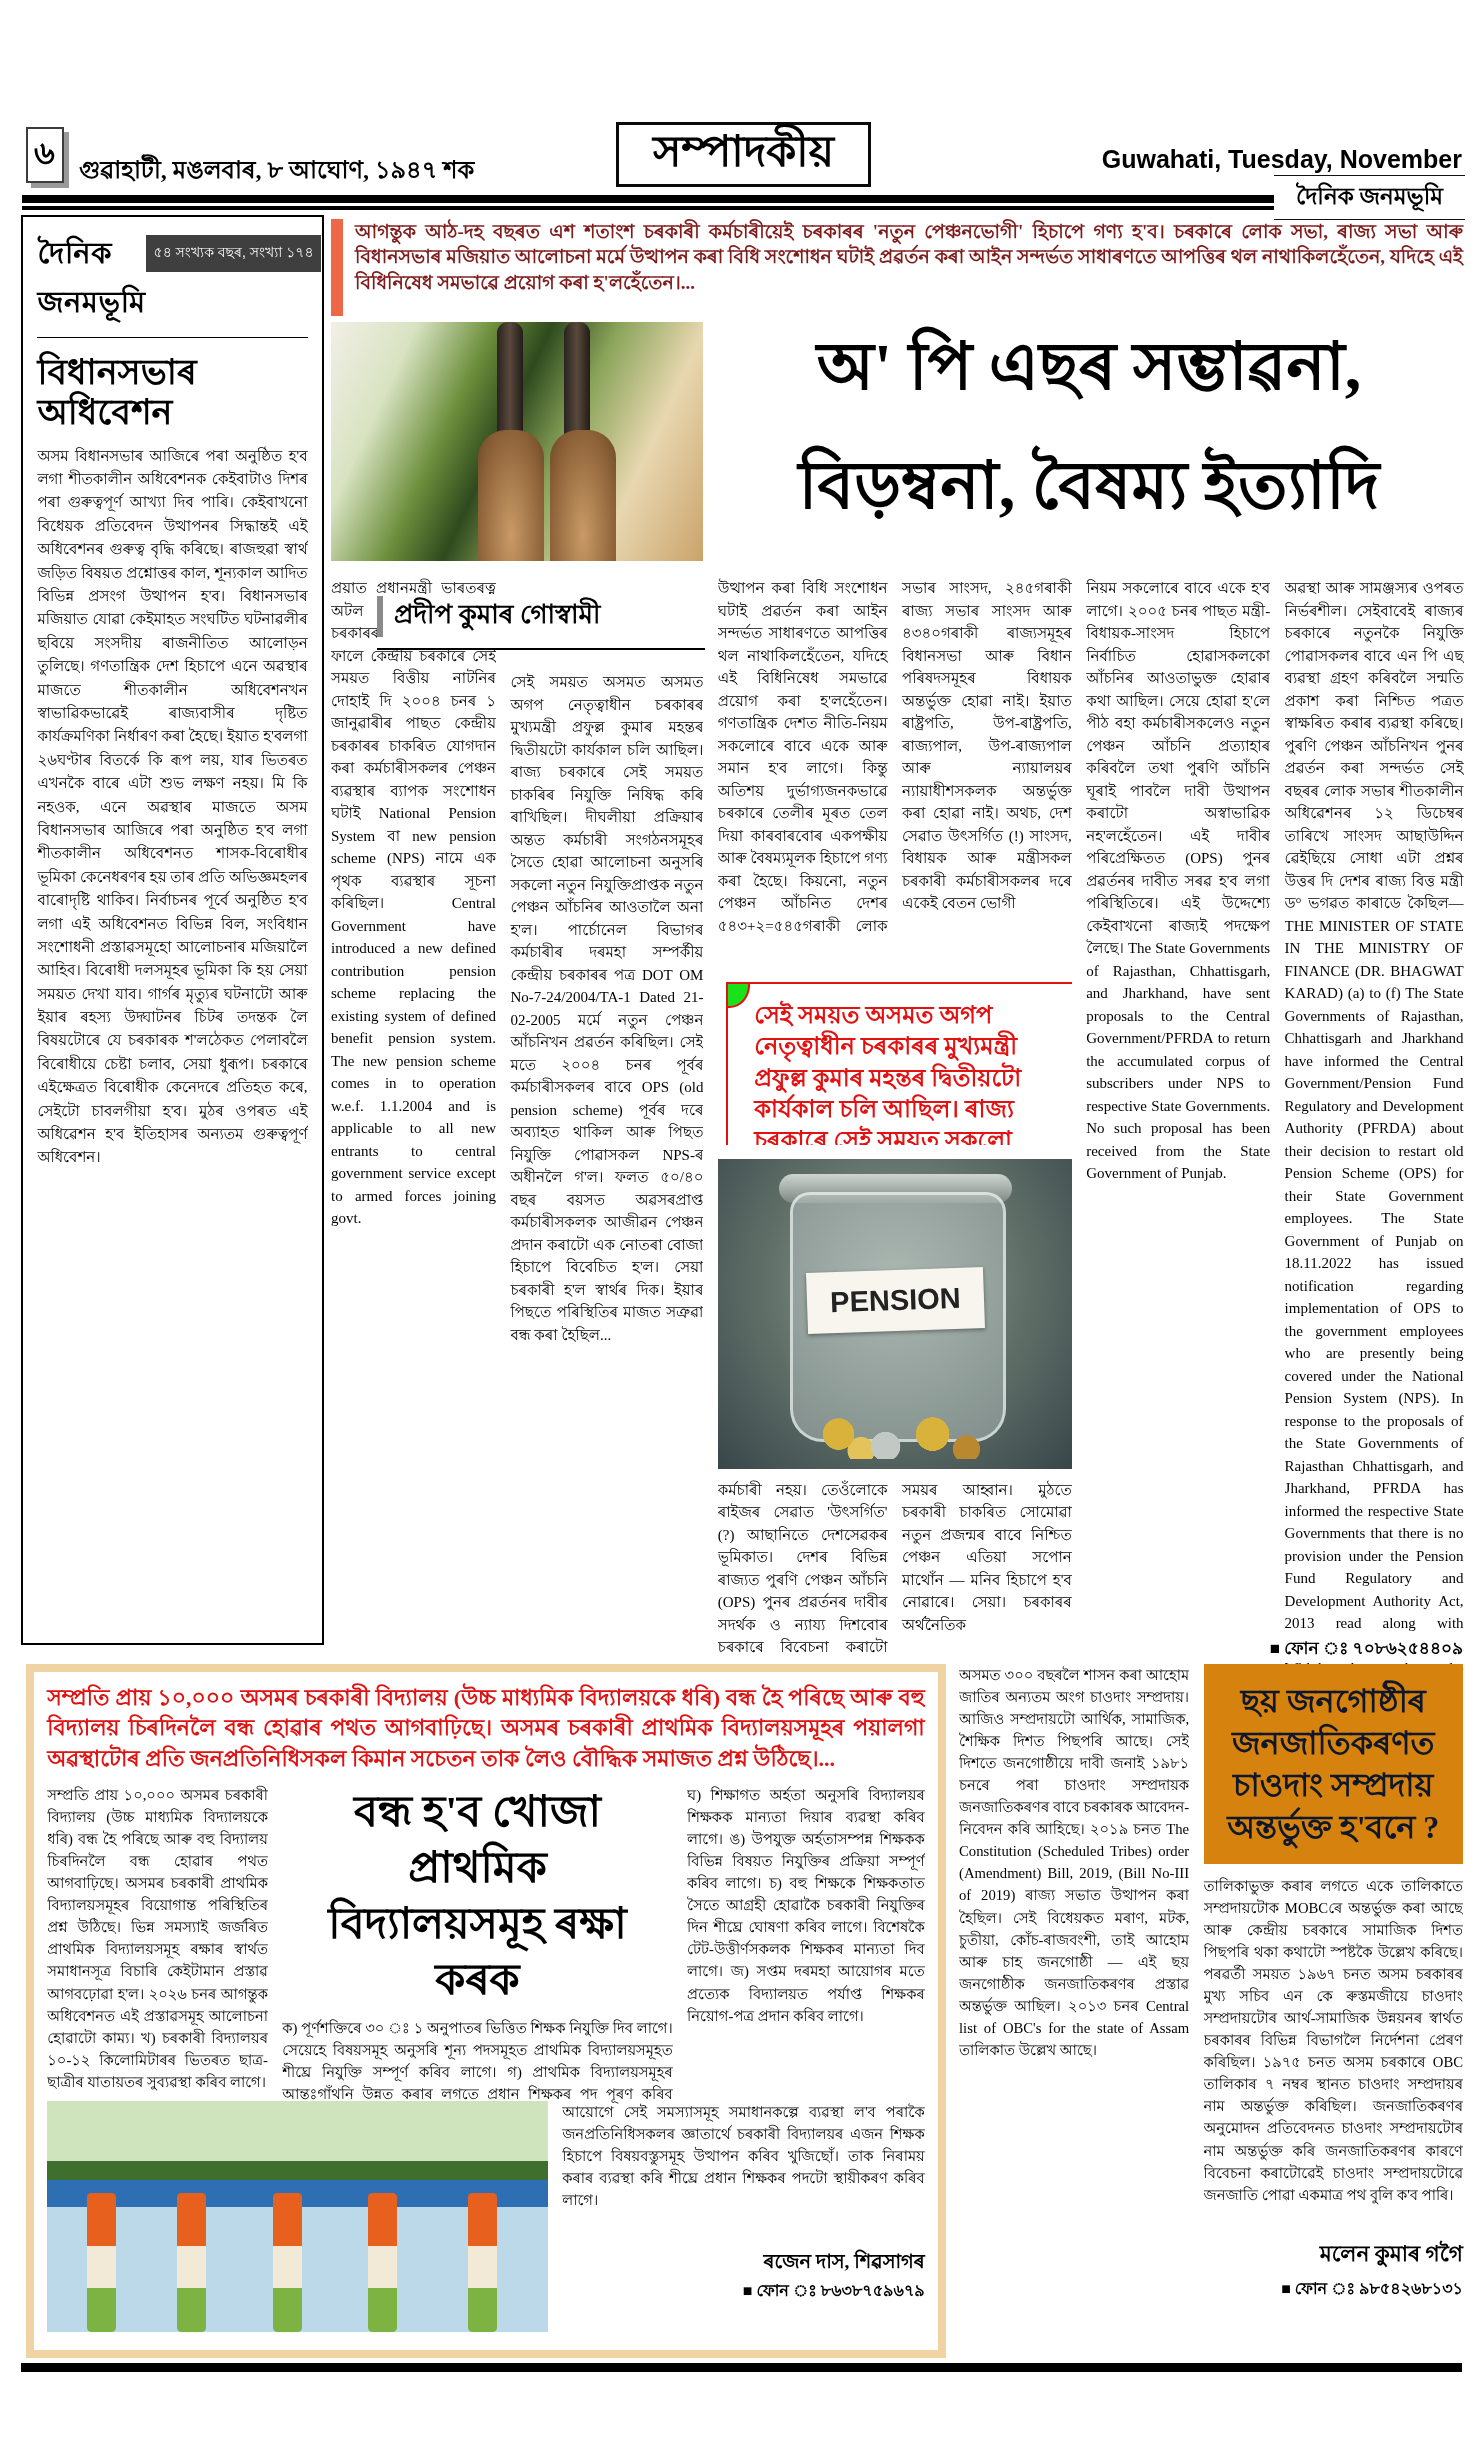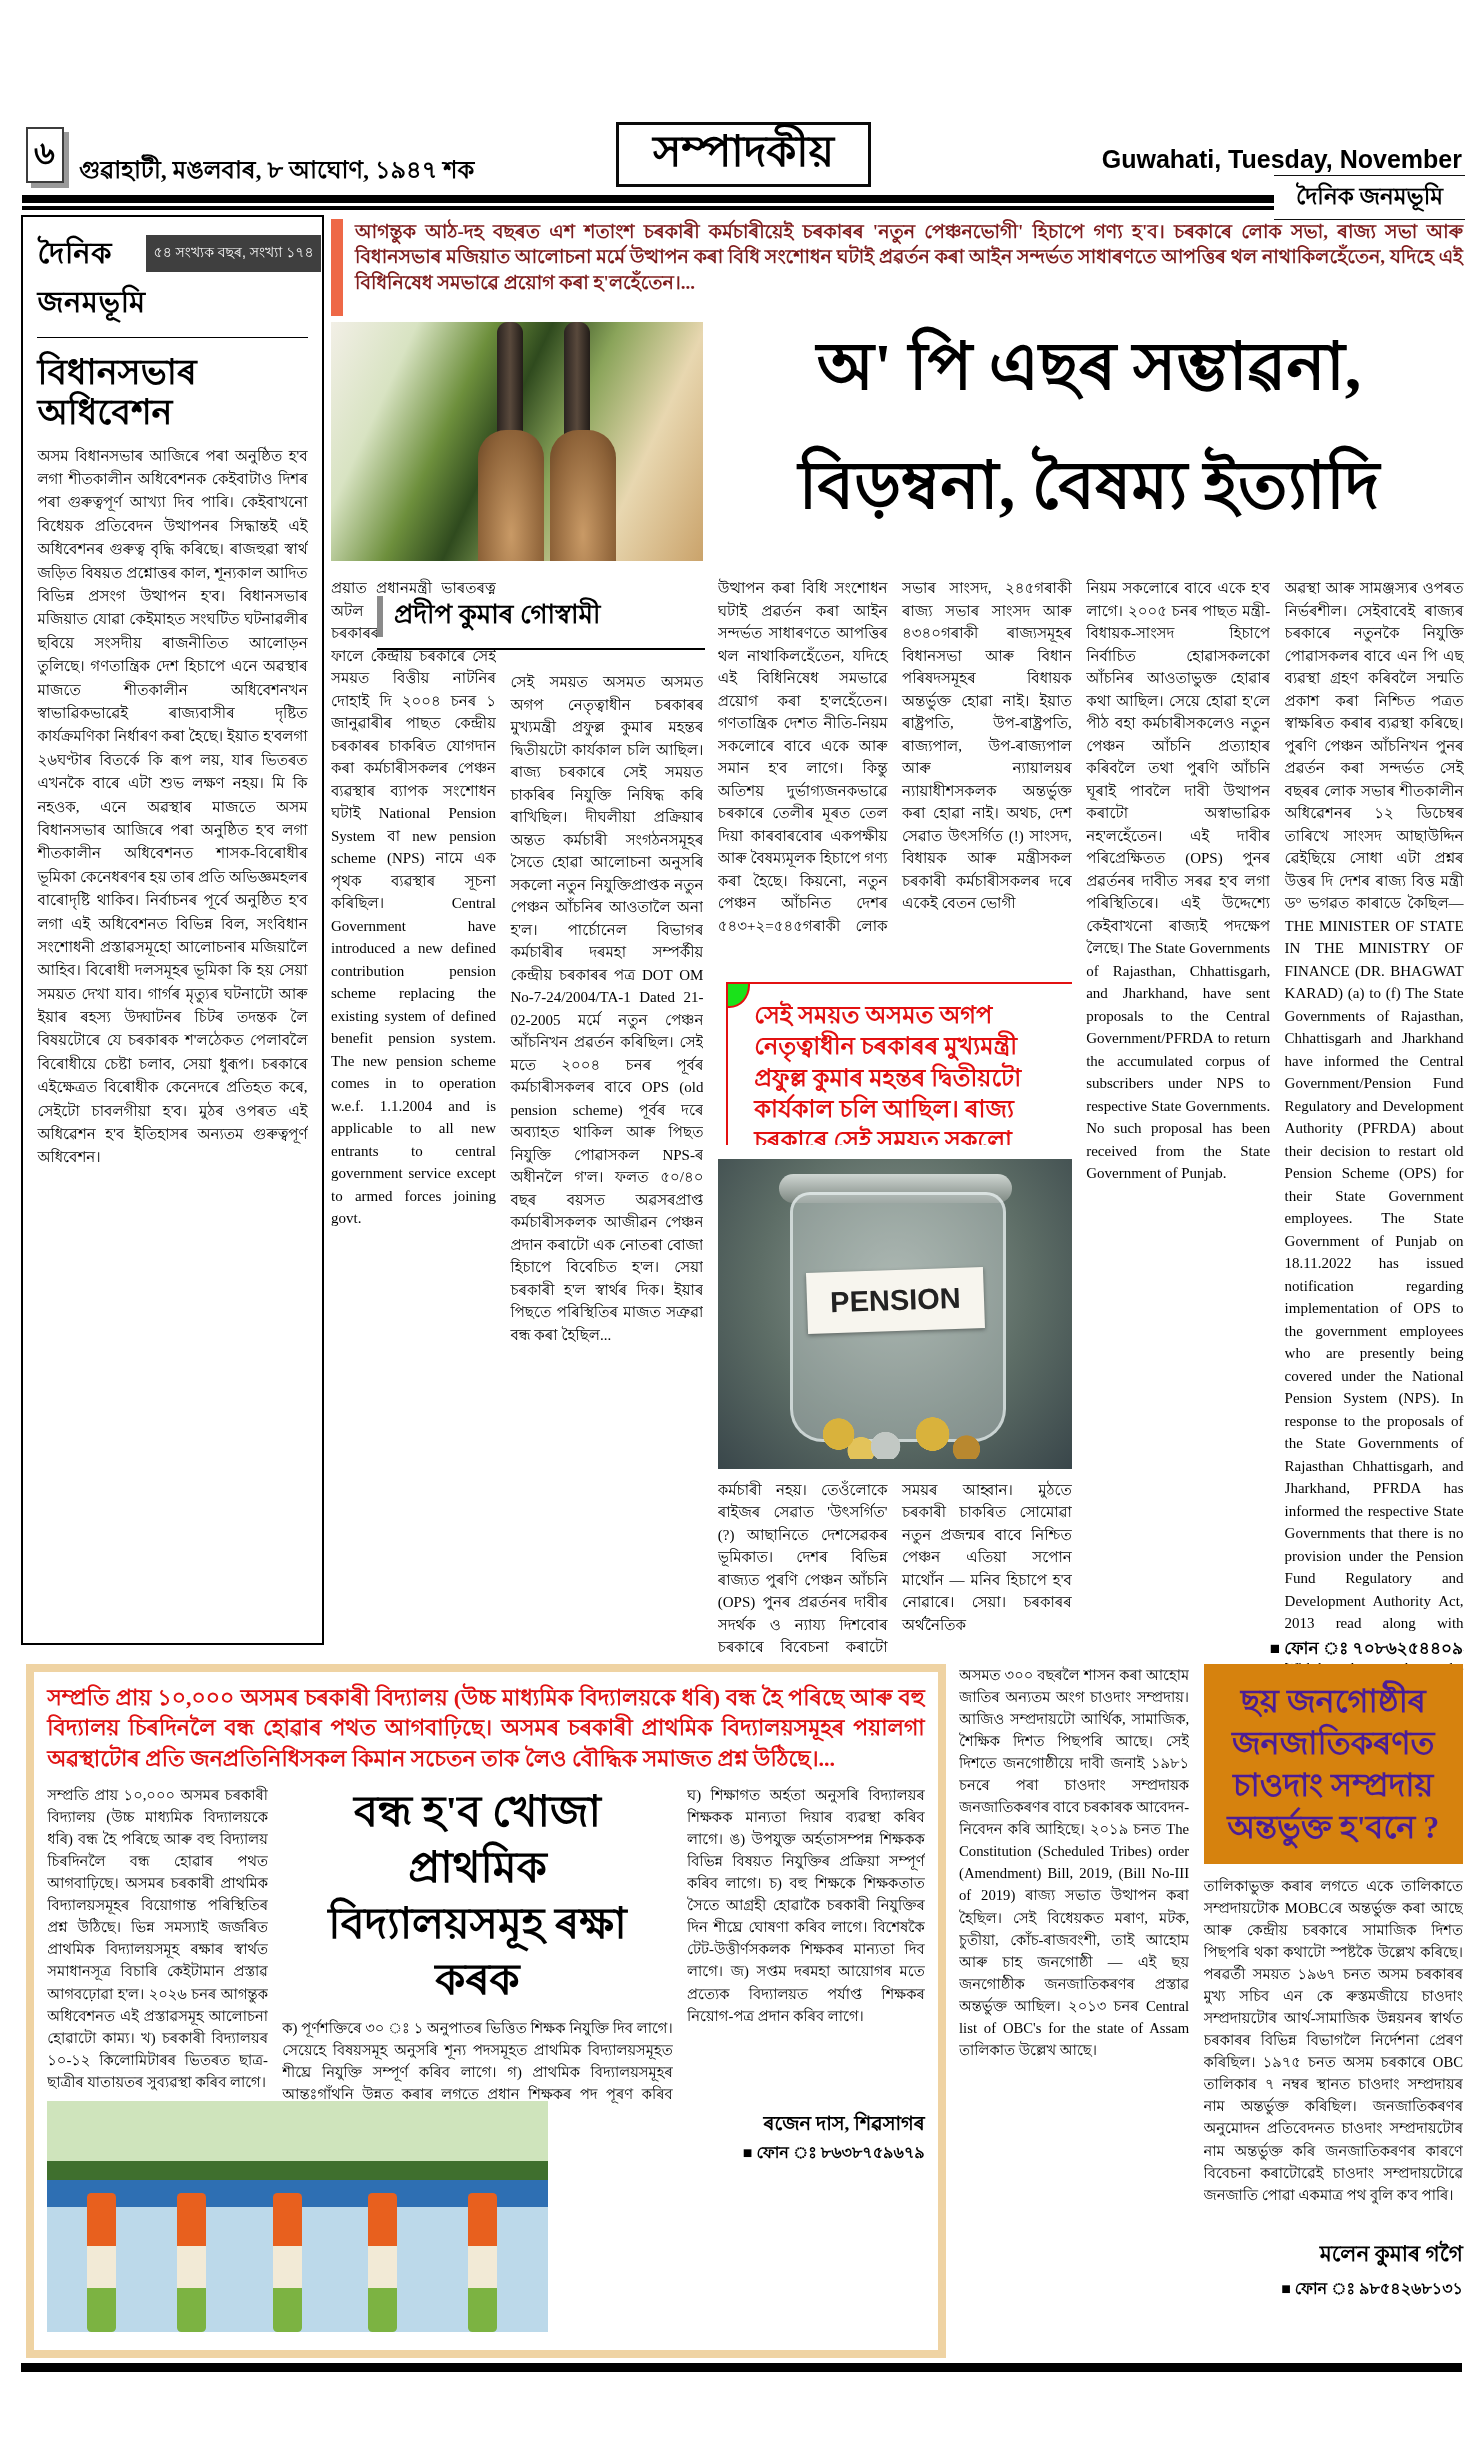--- a/index.html
+++ b/index.html
@@ -95,21 +95,21 @@
       background:linear-gradient(#e8601e 0 38%,#f2ead6 38% 68%,#7cb342 68% 100%);border-radius:4.4px;}
   .s-colE{width:42%;font-size:14.7px;line-height:1.5;display:flex;flex-direction:column;}
   .sig{ text-align:right;margin-top:7.8px;}
   .sig .nm{font-size:19.4px;font-weight:bold;}
   .sig .ph{font-size:16px;font-weight:bold;margin-top:3.3px;}
 
   
   .tribe{left:959px;top:1664px;width:504px;height:694px;display:flex;gap:14.4px;}
   .t-colA{width:47%;font-size:14.7px;line-height:1.5;overflow:hidden;}
   .t-colB{width:53%;display:flex;flex-direction:column;}
-  .orange-box{background:#d6820e;color:#4c1d95;font-weight:bold;font-size:32px;line-height:1.32;
+  .orange-box{background:#d6820e;color:#0f172a;font-weight:bold;font-size:32px;line-height:1.32;
       text-align:center;padding:15.5px 8.9px;}
   .t-colB-text{font-size:14.7px;line-height:1.5;margin-top:11px;height:354px;overflow:hidden;}
   .bottom-rule{left:21px;top:2363px;width:1441px;height:9.4px;background:#000;}
 </style>
 </head>
 <body>
 
 <div id="sheet">
 
   <div class="abs pageno">
@@ -187,20 +187,21 @@
     </div>
     <div class="school-row2">
       <div class="school-photo">
         <div class="pillar" style="left:8%;"></div>
         <div class="pillar" style="left:26%;"></div>
         <div class="pillar" style="left:45%;"></div>
         <div class="pillar" style="left:64%;"></div>
         <div class="pillar" style="left:84%;"></div>
       </div>
       <div class="s-colE">
+        <div class="j clip" style="height:138px;">আয়োগে সেই সমস্যাসমূহ সমাধানকল্পে ব্যৱস্থা ল'ব পৰাকৈ জনপ্ৰতিনিধিসকলৰ জ্ঞাতাৰ্থে চৰকাৰী বিদ্যালয়ৰ এজন শিক্ষক হিচাপে বিষয়বস্তুসমূহ উত্থাপন কৰিব খুজিছোঁ। তাক নিৰাময় কৰাৰ ব্যৱস্থা কৰি শীঘ্ৰে প্ৰধান শিক্ষকৰ পদটো স্থায়ীকৰণ কৰিব লাগে।</div>
         <div class="sig">
           <div class="nm">ৰজেন দাস, শিৱসাগৰ</div>
           <div class="ph">■ ফোন ঃ ৮৬৩৮৭৫৯৬৭৯</div>
         </div>
       </div>
     </div>
   </div>
 
   <div class="abs tribe">
     <div class="t-colA j">অসমত ৩০০ বছৰলৈ শাসন কৰা আহোম জাতিৰ অন্যতম অংগ চাওদাং সম্প্ৰদায়। আজিও সম্প্ৰদায়টো আৰ্থিক, সামাজিক, শৈক্ষিক দিশত পিছপৰি আছে। সেই দিশতে জনগোষ্ঠীয়ে দাবী জনাই ১৯৮১ চনৰে পৰা চাওদাং সম্প্ৰদায়ক জনজাতিকৰণৰ বাবে চৰকাৰক আবেদন-নিবেদন কৰি আহিছে। ২০১৯ চনত The Constitution (Scheduled Tribes) order (Amendment) Bill, 2019, (Bill No-III of 2019) ৰাজ্য সভাত উত্থাপন কৰা হৈছিল। সেই বিধেয়কত মৰাণ, মটক, চুতীয়া, কোঁচ-ৰাজবংশী, তাই আহোম আৰু চাহ জনগোষ্ঠী — এই ছয় জনগোষ্ঠীক জনজাতিকৰণৰ প্ৰস্তাৱ অন্তৰ্ভুক্ত আছিল। ২০১৩ চনৰ Central list of OBC's for the state of Assam তালিকাত উল্লেখ আছে।</div>

